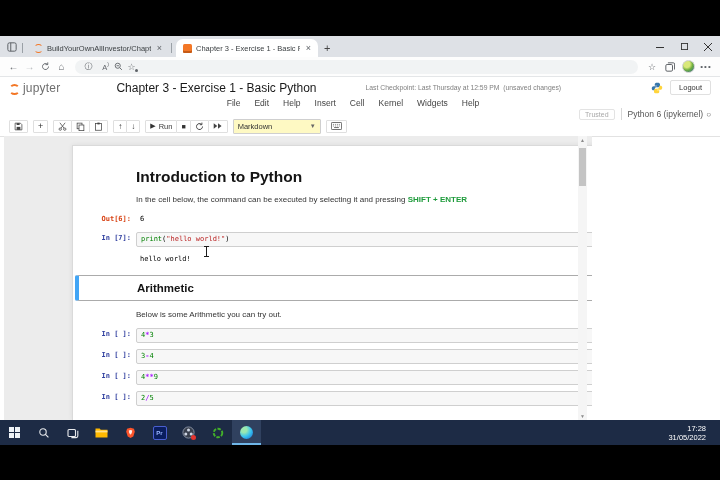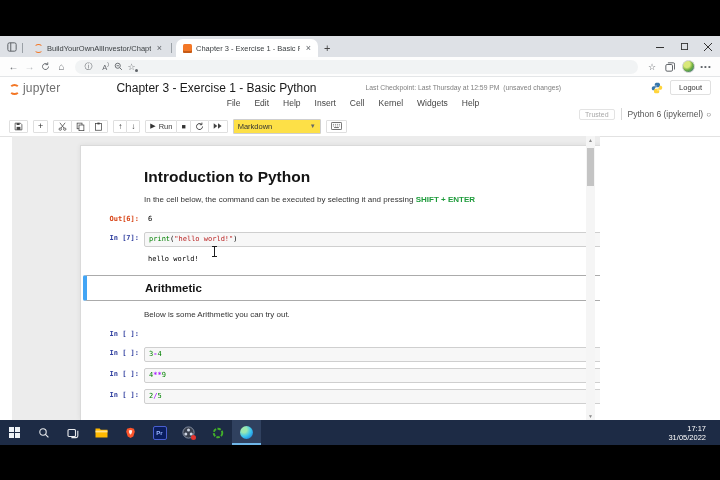--- a/index.html
+++ b/index.html
@@ -48,25 +48,25 @@
   .trusted{border:1px solid #e3e3e3;border-radius:2px;color:#a8a8a8;font-size:7px;padding:1px 5px;}
   .vsep{width:1px;height:12px;background:#d7d7d7;}
   .kernel{font-size:8.5px;color:#555;display:flex;align-items:center;gap:3px;}
   .kcircle{font-size:8px;color:#555;}
 
   
   .jtoolbar{height:20px;display:flex;align-items:center;gap:5px;padding:0 9px;background:#fff;border-bottom:1px solid #e2e2e2;}
   .btngroup{display:flex;}
   .tbtn{height:13px;min-width:14px;border:1px solid #dfdfdf;background:#fff;border-radius:1px;display:flex;align-items:center;justify-content:center;font-size:7.5px;color:#3a3a3a;padding:0 4px;gap:3px;}
   .btngroup .tbtn + .tbtn{margin-left:-1px;}
-  .cellsel{width:78px;height:13px;border:1px solid #cfcfcf;border-radius:1px;background:#fde047;display:flex;align-items:center;justify-content:space-between;font-size:7.5px;color:#333;padding:0 4px;}
+  .cellsel{width:78px;height:13px;border:1px solid #cfcfcf;border-radius:1px;background:#fef9c3;display:flex;align-items:center;justify-content:space-between;font-size:7.5px;color:#333;padding:0 4px;}
   .chev{font-size:6px;color:#666;}
 
   
-  .nbarea{position:absolute;top:100px;left:12px;width:588px;height:284px;background:#ececec;overflow:hidden;}
+  .nbarea{position:absolute;top:100px;left:4px;width:588px;height:284px;background:#ececec;overflow:hidden;}
   .page{position:absolute;left:68px;top:9px;width:592px;height:275px;background:#fff;border:1px solid #dadada;border-bottom:none;box-shadow:0 0 5px rgba(0,0,0,.07);box-sizing:border-box;padding-top:4px;}
   .cellrow{display:flex;align-items:flex-start;margin:6px 0;padding-right:26px;}
   .prompt{width:63px;flex:0 0 63px;text-align:right;padding-right:5px;box-sizing:border-box;font-family:"DejaVu Sans Mono",monospace;font-size:7px;font-weight:bold;line-height:13px;color:var(--inprompt);white-space:nowrap;}
   .prompt.outp{color:var(--outprompt);}
   .inputbox{flex:1;background:#f7f7f7;border:1px solid #cfcfcf;border-radius:2px;padding:1px 4px;font-family:"DejaVu Sans Mono",monospace;font-size:7px;line-height:11px;color:#000;}
   .outtext{flex:1;font-family:"DejaVu Sans Mono",monospace;font-size:7px;line-height:11px;padding:1px 4px;color:#000;}
   .mdcontent{flex:1;min-width:0;}
   .md-h1{font-size:15.5px;font-weight:bold;color:#141414;margin:10px 0 0;}
   .md-h2{font-size:11.5px;font-weight:bold;color:#141414;margin:0;}
   .md-p{font-size:8px;color:#333;margin:0;line-height:10px;}
@@ -377,20 +377,21 @@
             </div>
           </div>
           <div class="cellrow row-p">
             <span class="prompt"></span>
             <div class="mdcontent">
               <p class="md-p"><span>Below is some Arithmetic you can try out.</span></p>
             </div>
           </div>
           <div class="cellrow">
             <span class="prompt">In [ ]:</span>
+            <div class="inputbox"><span style="color: rgb(0, 128, 0);">4</span><span style="color: rgb(170, 34, 255); font-weight: bold;">*</span><span style="color: rgb(0, 128, 0);">3</span></div>
           </div>
           <div class="cellrow">
             <span class="prompt">In [ ]:</span>
             <div class="inputbox"><span style="color: rgb(0, 128, 0);">3</span><span style="color: rgb(170, 34, 255); font-weight: bold;">-</span><span style="color: rgb(0, 128, 0);">4</span></div>
           </div>
           <div class="cellrow">
             <span class="prompt">In [ ]:</span>
             <div class="inputbox"><span style="color: rgb(0, 128, 0);">4</span><span style="color: rgb(170, 34, 255); font-weight: bold;">**</span><span style="color: rgb(0, 128, 0);">9</span></div>
           </div>
           <div class="cellrow">
@@ -480,17 +481,17 @@
             </svg>
           </span>
         </div>
         <div class="tb-ic active">
           <span class="ic">
             <span class="edge-orb"></span>
           </span>
         </div>
       </div>
     <div class="clock">
-      <div>17:17</div>
+      <div>17:28</div>
       <div>31/05/2022</div>
     </div>
   </div>
 </div>
 
 </body></html>

